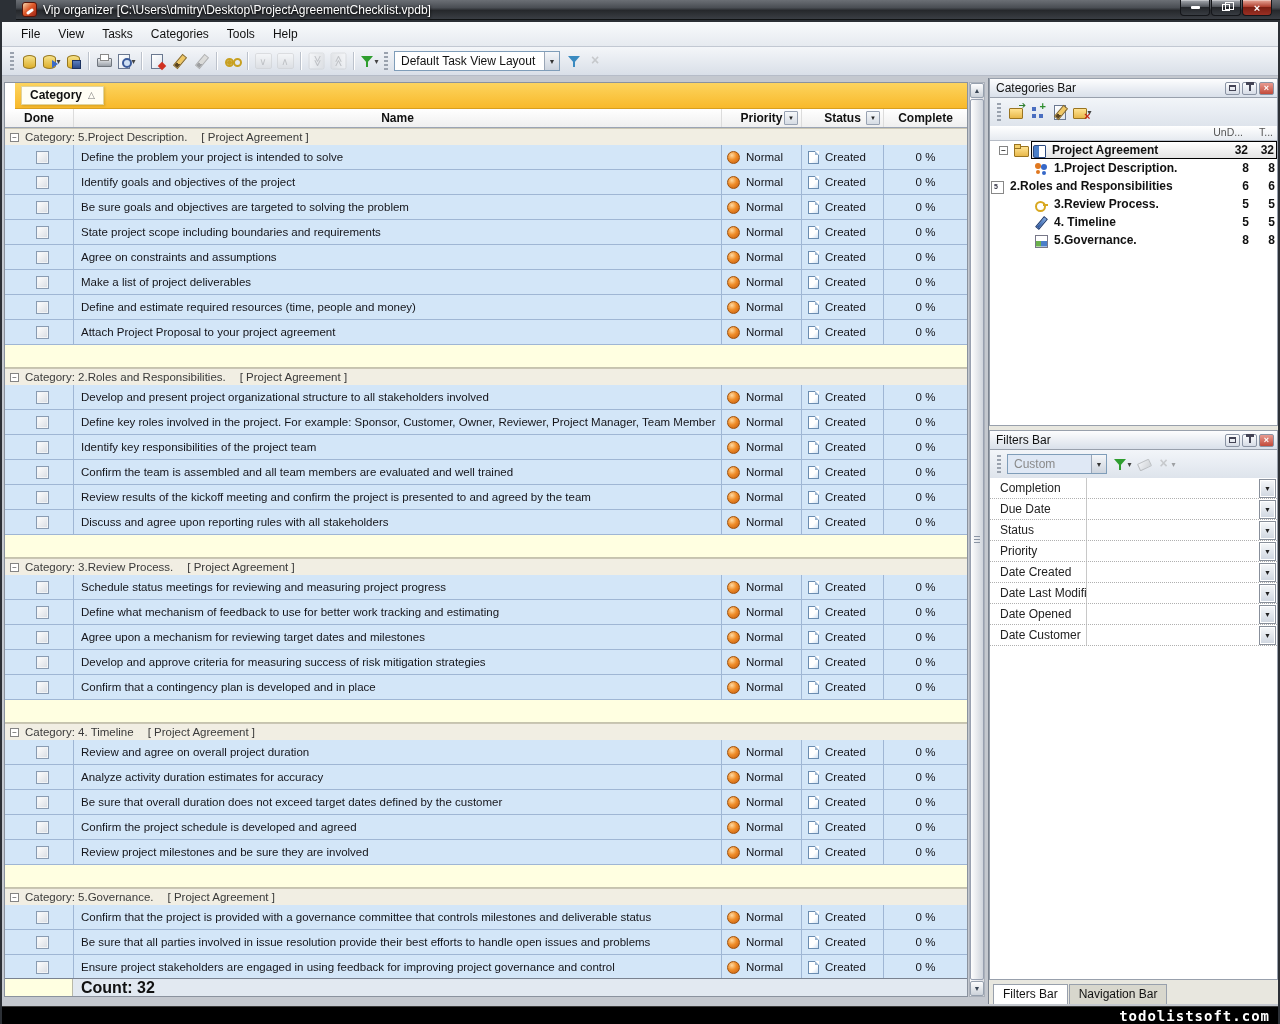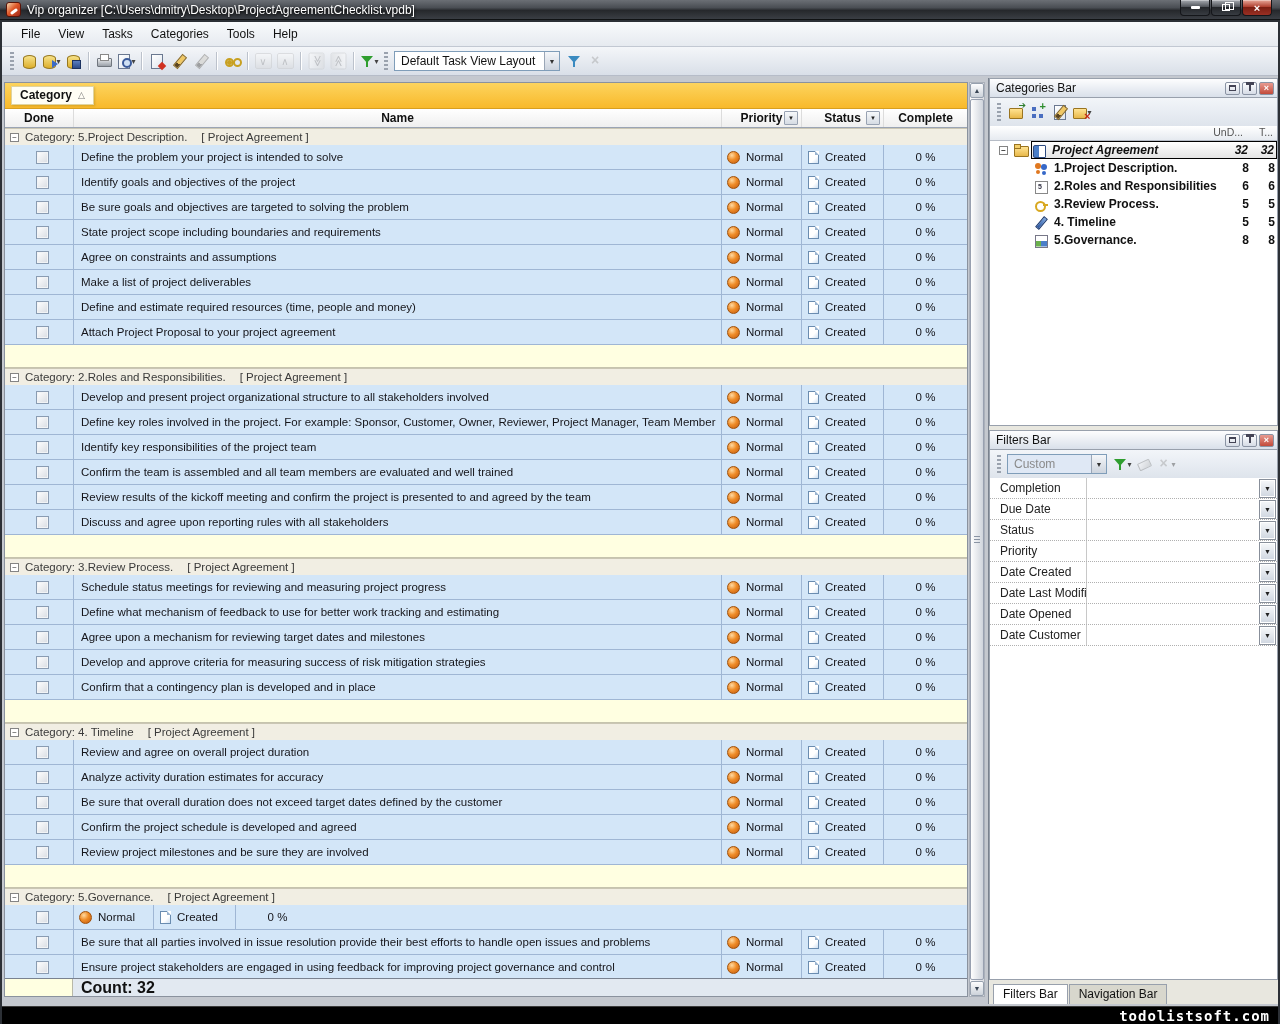--- a/index.html
+++ b/index.html
@@ -1,20 +1,20 @@
 <!DOCTYPE html>
 <html><head>
 <meta charset="utf-8">
 <style>
   * { margin:0; padding:0; box-sizing:border-box; }
   html,body { width:1280px; height:1024px; overflow:hidden; font-family:"Liberation Sans","DejaVu Sans",sans-serif; }
   .window { position:relative; width:1280px; height:1024px; background:#2c3036; }
 
   
-  .titlebar { position:absolute; top:0; left:0; right:0; height:20px;
+  .titlebar { position:absolute; top:0; left:16px; right:0; height:20px;
     background:linear-gradient(180deg,#6b6f75 0%,#4a4e54 40%,#26282c 55%,#3a3e44 100%);
     display:flex; align-items:center; padding-left:6px; border-bottom:1px solid #101214; }
   .app-icon { width:15px; height:15px; border-radius:3px;
     background:linear-gradient(135deg,#f5d9b0 0%,#e05a2a 45%,#a02818 100%);
     border:1px solid #5a1408; margin-right:6px; position:relative; }
   .app-icon::after { content:""; position:absolute; left:3px; top:7px; width:8px; height:3px; background:#fff; transform:rotate(-35deg); border-radius:2px; }
   .title-text { color:#fff; font-size:12px; text-shadow:0 1px 3px #000; }
   .win-btns { position:absolute; right:8px; top:0; display:flex; gap:1px; }
   .wbtn { width:30px; height:16px; border:1px solid #14161a; border-top:none; border-radius:0 0 4px 4px;
     background:linear-gradient(180deg,#a8acb2 0%,#50545a 45%,#23262a 50%,#383c42 100%);
@@ -90,21 +90,21 @@
   .combo .cval { font-size:12px; color:#111; padding:0 6px; flex:1; white-space:nowrap; overflow:hidden; }
   .combo .cbtn { width:15px; height:100%; background:linear-gradient(180deg,#f4f6f9,#cdd4de); border-left:1px solid #9aa6b6;
     display:flex; align-items:center; justify-content:center; font-size:7px; color:#333; }
   #layout-combo { width:166px; margin-left:2px; }
 
   
   .content { position:absolute; top:54px; left:0; right:0; bottom:18px; background:#C4C8CF; }
 
   
   .main-list { position:absolute; left:2px; top:6px; width:964px; height:915px; background:#fff; border:1px solid #8a929e; display:flex; flex-direction:column; }
-  .group-bar { height:26px; background:linear-gradient(180deg,#fdd45e,#f8b92b); display:flex; align-items:center; padding-left:6px; border-bottom:1px solid #d89f20; }
+  .group-bar { height:26px; background:linear-gradient(180deg,#fdd45e,#f8b92b); display:flex; align-items:center; padding-left:6px; border-bottom:1px solid #d89f20;margin-left:10px; }
   .group-chip { background:#fffef5; border:1px solid #e0d49e; box-shadow:1px 1px 2px rgba(120,90,0,.25);
     padding:1px 8px 2px 8px; font-size:12px; font-weight:bold; color:#111; display:flex; align-items:center; gap:6px; }
   .sort-tri { font-size:9px; color:#777; font-weight:normal; }
   .col-headers { height:19px; background:linear-gradient(180deg,#ffffff,#efefef); border-bottom:1px solid #9aa4b4; display:flex; font-size:12px; font-weight:bold; color:#111; }
   .ch { display:flex; align-items:center; justify-content:center; position:relative; }
   .ch + .ch { border-left:1px solid #dcdcdc; }
   .ch-done { width:68px; } .ch-name { flex:1; } .ch-priority { width:80px; } .ch-status { width:82px; } .ch-complete { width:84px; }
   .hdr-dd { position:absolute; right:3px; top:2px; width:14px; height:14px; background:linear-gradient(180deg,#f6f8fa,#d6dce4);
     border:1px solid #98a2b2; border-radius:1px; display:flex; align-items:center; justify-content:center; font-size:6px; color:#222; }
 
@@ -150,21 +150,21 @@
   .panel-body { background:#fff; border:1px solid #98a0ac; border-top:none; position:relative; }
 
   .categories-panel { position:absolute; left:0; right:0; top:0; height:348px; display:flex; flex-direction:column; }
   .cat-body { flex:1; }
   .tree-colhead { height:15px; background:linear-gradient(180deg,#ffffff,#e6eaf0); border-bottom:1px solid #b6bcc6;
     display:flex; justify-content:flex-end; font-size:10.5px; color:#555; padding-right:4px; }
   .tree-colhead span { width:30px; text-align:right; }
   .tree-row { height:18px; display:flex; align-items:center; font-size:12px; font-weight:bold; color:#111; }
   .tree-row .cnt { width:26px; text-align:right; padding-right:2px; }
   .row-main { display:flex; align-items:center; flex:1; height:18px; }
-  .row-main.selected { border:1px solid #000; background:linear-gradient(180deg,#ffffff,#e4e4e4);font-style:italic; }
+  .row-main.selected { border:1px solid #000; background:linear-gradient(180deg,#ffffff,#e4e4e4); }
   .tree-label { flex:1; white-space:nowrap; overflow:hidden; padding-left:3px; }
 
   .ic2 { width:15px; height:13px; position:relative; display:inline-block; flex:0 0 auto; margin-right:2px; }
   .ic2-folder::before { content:""; position:absolute; left:0; top:2px; width:13px; height:9px;
     background:linear-gradient(180deg,#ffe392,#e8b84a); border:1px solid #9a7420; border-radius:1px; }
   .ic2-folder::after { content:""; position:absolute; left:0; top:0; width:5px; height:3px; background:#f4cf6a; border:1px solid #9a7420; }
   .ic2-book::before { content:""; position:absolute; left:1px; top:1px; width:11px; height:11px;
     background:linear-gradient(90deg,#4a7ec8 45%,#ffffff 45%); border:1px solid #2c4a80; border-radius:2px 1px 1px 2px; }
   .ic2-people::before { content:""; position:absolute; left:1px; top:1px; width:6px; height:6px; border-radius:50%; background:#e07820;
     box-shadow:0 6px 0 -1px #e07820; }
@@ -807,20 +807,23 @@
             <div class="spacer-row"></div>
             <div class="g-head">
               <span class="xbox">−</span>
               <span class="g-name">Category: 5.Governance.</span>
               <span class="g-tag">[ Project Agreement ]</span>
             </div>
             <div class="task-row">
               <div class="t-cell c-done">
                 <span class="checkbox"></span>
               </div>
+              <div class="t-cell c-name">
+                <span>Confirm that the project is provided with a governance committee that controls milestones and deliverable status</span>
+              </div>
               <div class="t-cell c-priority">
                 <span class="prio-ball"></span>
                 <span>Normal</span>
               </div>
               <div class="t-cell c-status">
                 <span class="status-page"></span>
                 <span>Created</span>
               </div>
               <div class="t-cell c-complete">
                 <span>0 %</span>
@@ -929,21 +932,21 @@
                   </div>
                 </div>
                 <div class="tree-row" style="padding-left: 44px; justify-content: center;">
                   <div class="row-main">
                     <span class="ic2 ic2-people"></span>
                     <span class="tree-label">1.Project Description.</span>
                     <span class="cnt">8</span>
                     <span class="cnt">8</span>
                   </div>
                 </div>
-                <div class="tree-row" style="padding-left: 44px;">
+                <div class="tree-row" style="">
                   <div class="row-main">
                     <span class="ic2 ic2-calendar"></span>
                     <span class="tree-label">2.Roles and Responsibilities</span>
                     <span class="cnt">6</span>
                     <span class="cnt">6</span>
                   </div>
                 </div>
                 <div class="tree-row" style="padding-left: 44px;">
                   <div class="row-main">
                     <span class="ic2 ic2-key"></span>

